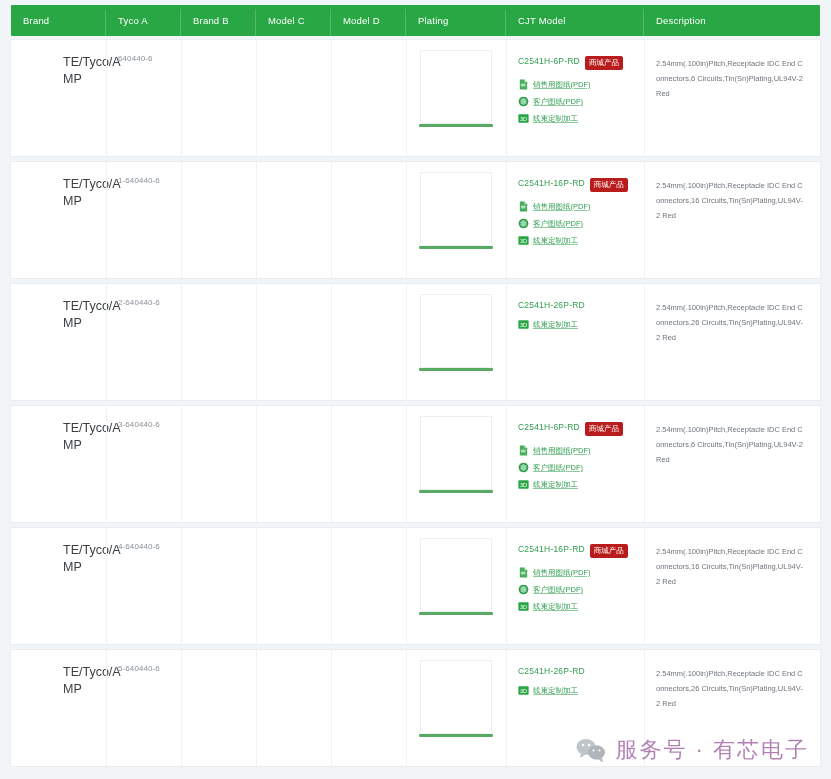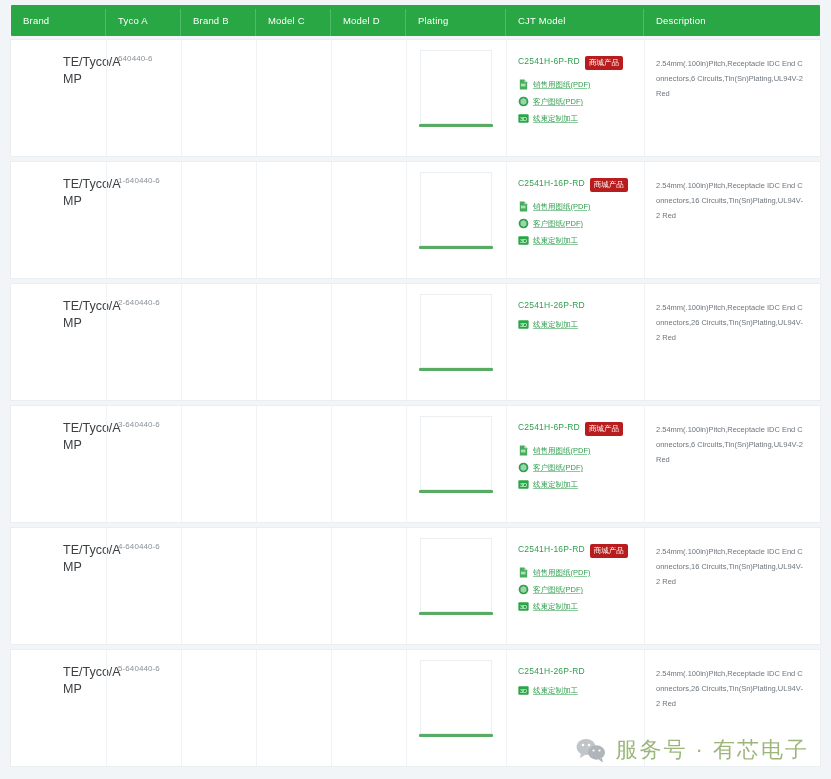--- a/index.html
+++ b/index.html
@@ -193,21 +193,21 @@
     bottom: 14px;
     display: flex;
     align-items: center;
     gap: 9px;
     opacity: 0.55;
     pointer-events: none;
   }
   .wm-logo { width: 30px; height: 26px; display: block; }
   .wm-text {
     font-size: 22px;
-    color: #4d7c0f;
+    color: #701a75;
     letter-spacing: 2px;
     white-space: nowrap;
   }
 </style>
 </head>
 <body>
 
 <div class="page">
 
   <div class="table-header">

